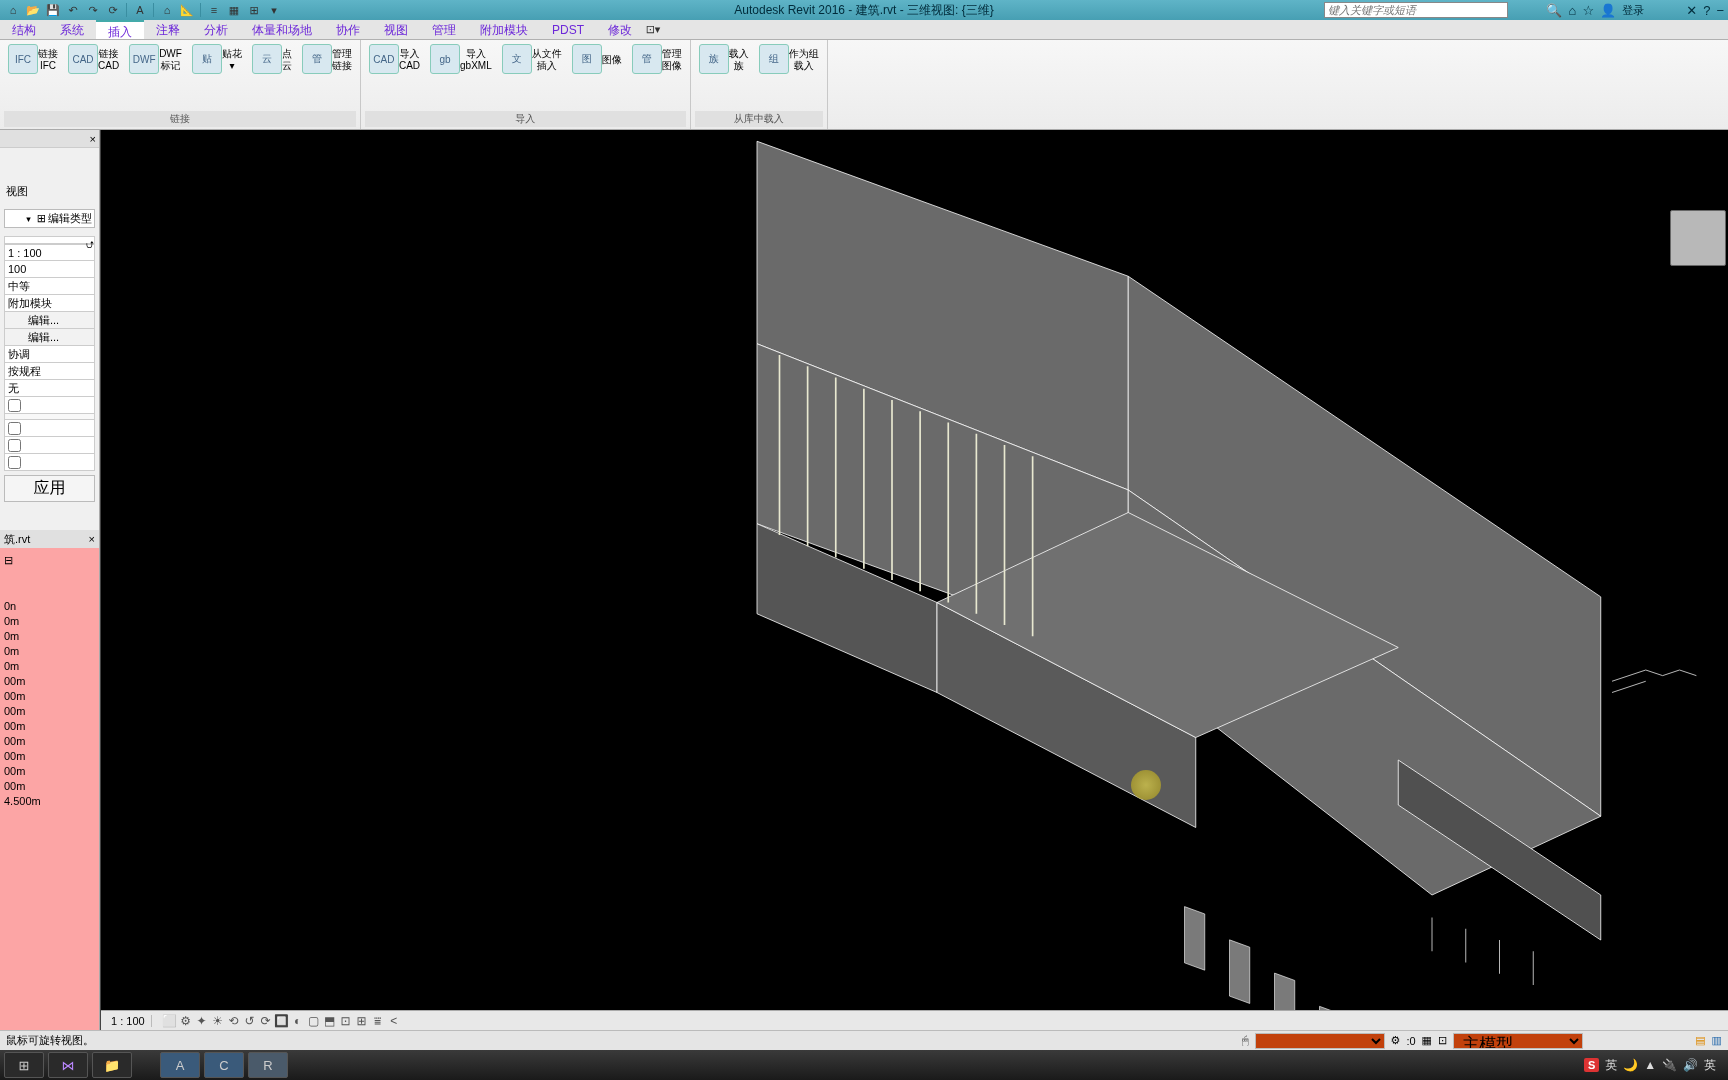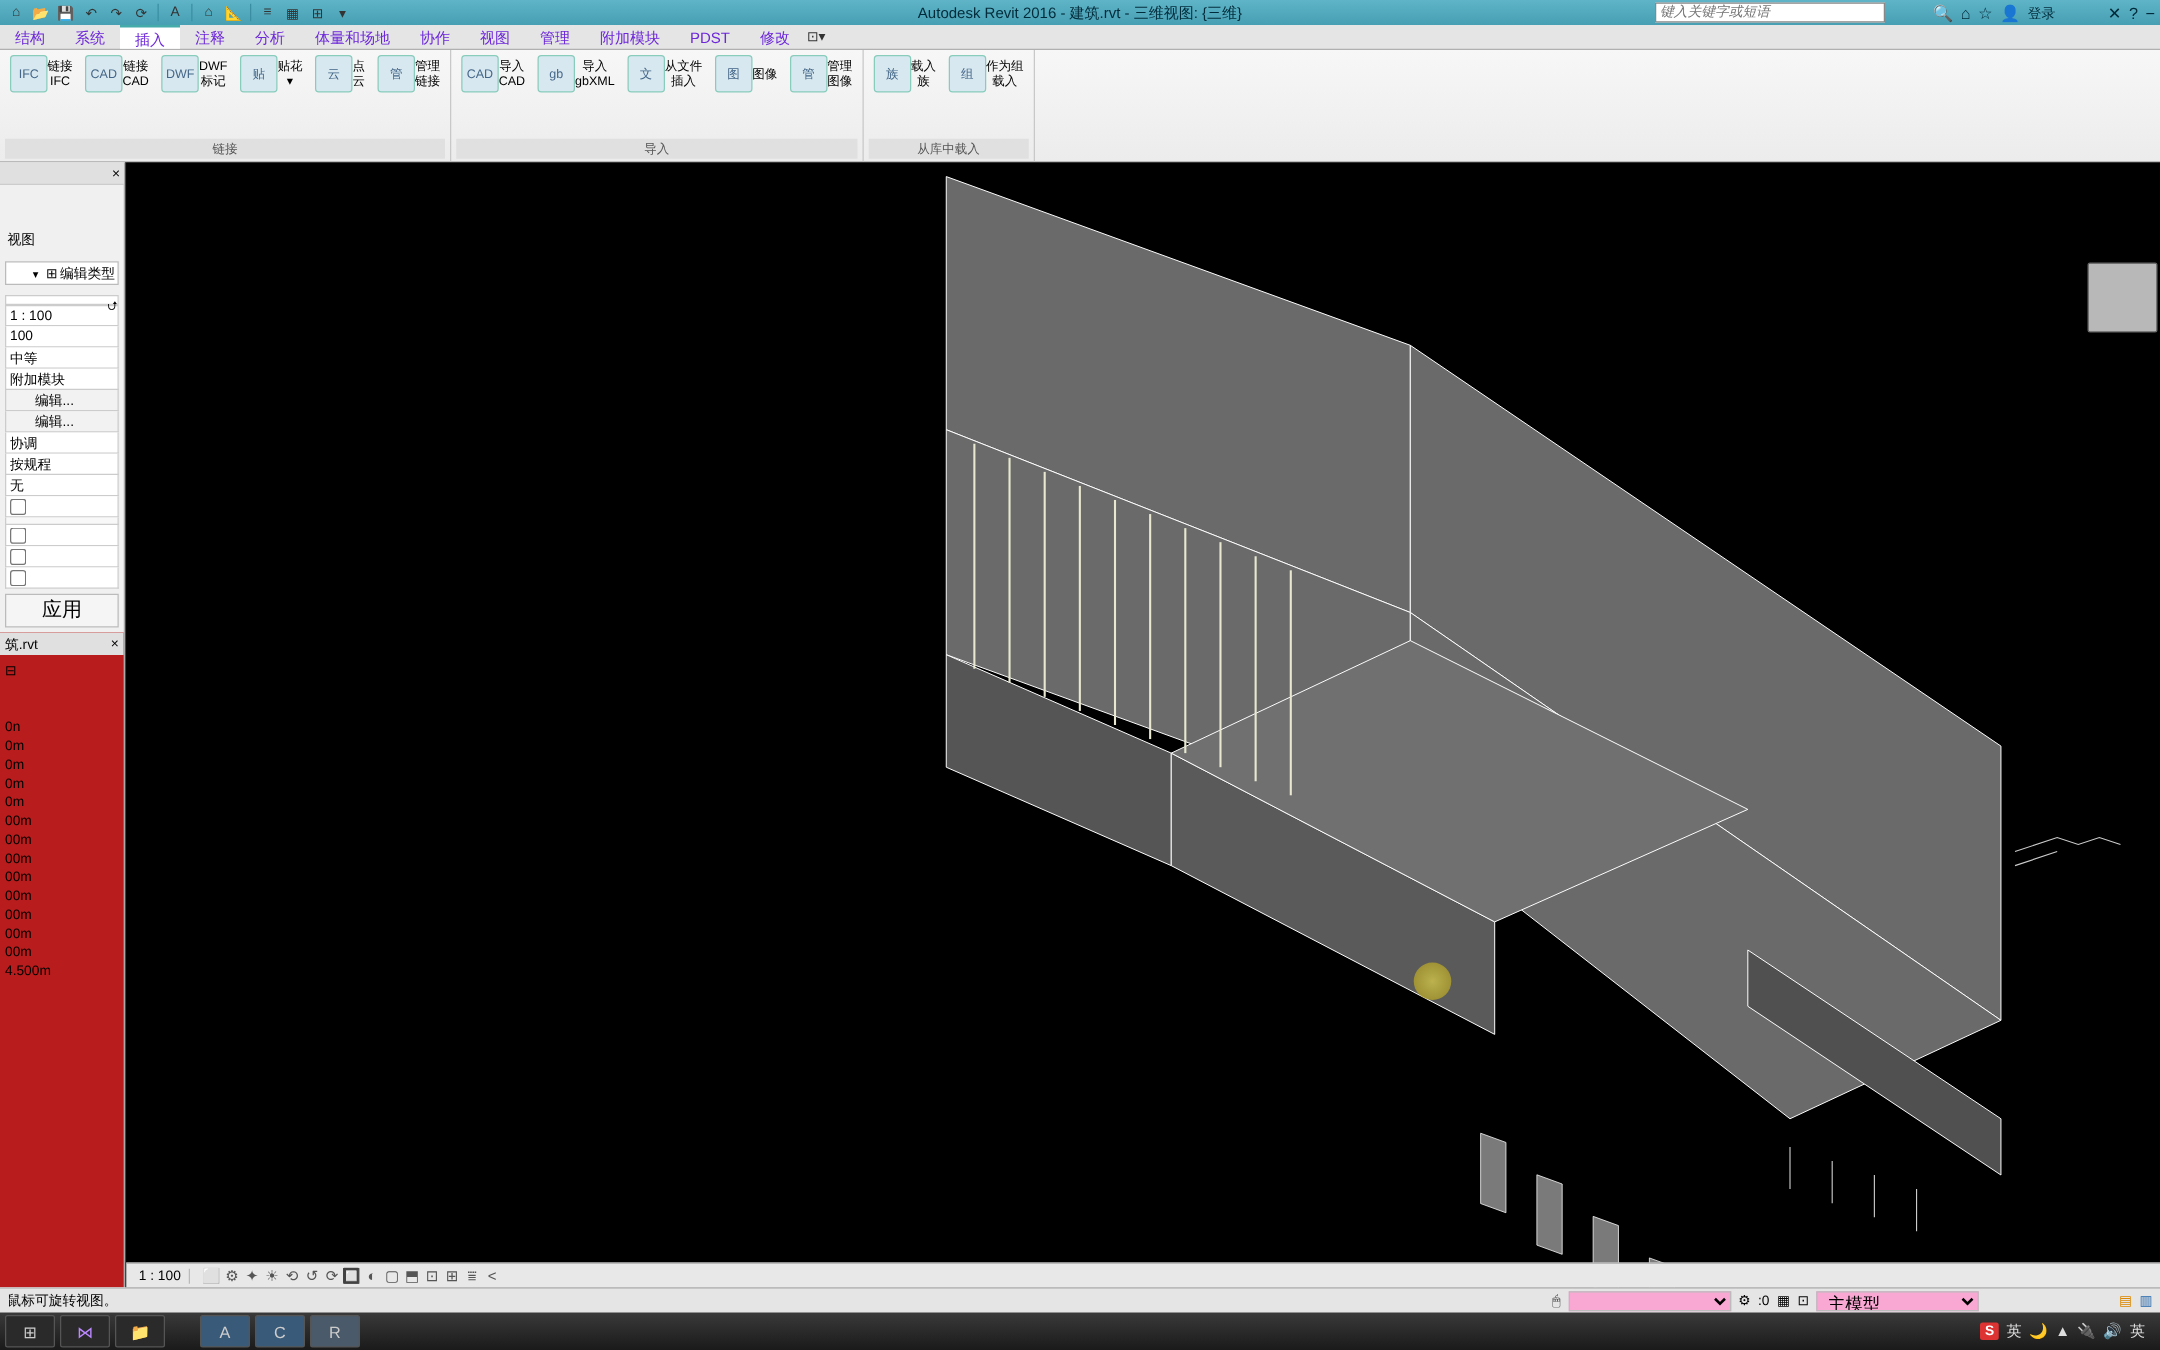--- a/index.html
+++ b/index.html
@@ -37,40 +37,40 @@
 .panel-header .close { cursor: pointer; }
 .props-content { padding: 4px; font-size: 11px; }
 .type-sel { display: flex; align-items: center; margin: 8px 0; border: 1px solid #bbb; padding: 1px 2px; background: #fff; }
 .type-sel .dd { margin-left: auto; font-size: 9px; }
 .prop-row { display: flex; height: 17px; border: 1px solid #ccc; border-top: none; background: #fff; align-items: center; font-size: 11px; }
 .prop-row:first-of-type { border-top: 1px solid #ccc; }
 .prop-row .pval { padding-left: 3px; flex: 1; }
 .prop-row input[type=checkbox] { margin-left: 3px; }
 .apply-btn { margin-top: 4px; padding: 2px; text-align: center; border: 1px solid #bbb; background: #f5f5f5; font-size: 16px; cursor: pointer; }
 
-.browser-panel { flex: 1; background: #b91c1c; overflow: hidden; }
+.browser-panel { flex: 1; background: #fca5a5; overflow: hidden; margin-top: 24px; }
 .browser-header { height: 18px; background: #e0e0e0; display: flex; align-items: center; padding: 0 4px; font-size: 11px; justify-content: space-between; }
 .browser-list { padding: 4px; font-size: 11px; line-height: 15px; }
 
 
 .viewport { flex: 1; background: #000; position: relative; border-left: 1px solid #444; }
 .building-placeholder { position: absolute; inset: 0; background: #000; overflow: hidden; }
 
 .viewcube { position: absolute; top: 80px; right: 2px; width: 56px; height: 56px; background: #b8b8b8; border: 1px solid #666; border-radius: 2px; }
 .cursor-spot { position: absolute; left: 1030px; top: 640px; width: 30px; height: 30px; background: radial-gradient(#d4c74a, #a09020); border-radius: 50%; opacity: 0.8; }
 
 
 .view-ctrl { position: absolute; left: 0; bottom: 0; height: 20px; background: #e8e8e8; border-top: 1px solid #aaa; width: 100%; display: flex; align-items: center; font-size: 11px; padding: 0 4px; gap: 4px; }
 .view-ctrl .vscale { padding: 0 6px; border-right: 1px solid #bbb; margin-right: 6px; }
 .vc-icon { width: 16px; height: 16px; display: inline-flex; align-items: center; justify-content: center; font-size: 12px; color: #555; cursor: pointer; }
 
 
 .status { position: absolute; bottom: 30px; left: 0; right: 0; height: 20px; background: #e5e5e5; border-top: 1px solid #bbb; display: flex; align-items: center; font-size: 11px; padding: 0 6px; }
 .status-right { margin-left: auto; display: flex; align-items: center; gap: 6px; }
-.status-sel { border: 1px solid #bbb; background: #f9a8d4; padding: 0 4px; font-size: 14px; height: 16px; width: 130px; }
+.status-sel { border: 1px solid #bbb; background: #c2410c; padding: 0 4px; font-size: 17px; height: 16px; width: 130px; }
 
 
 .taskbar { position: absolute; bottom: 0; left: 0; right: 0; height: 30px; background: linear-gradient(#3a3a3a, #1a1a1a); display: flex; align-items: center; padding: 0 4px; gap: 4px; }
 .task-btn { width: 40px; height: 26px; background: #2a2a2a; border: 1px solid #555; border-radius: 2px; display: flex; align-items: center; justify-content: center; color: #ccc; font-size: 13px; cursor: pointer; }
 .task-btn.active { background: #4a5a6a; }
 .tray { margin-left: auto; display: flex; align-items: center; gap: 6px; color: #ddd; font-size: 11px; padding-right: 8px; }
 .tray-icon { font-size: 12px; cursor: pointer; }
 .tray-red { background: #d33; color: #fff; padding: 1px 4px; border-radius: 2px; font-weight: bold; }
 
 

